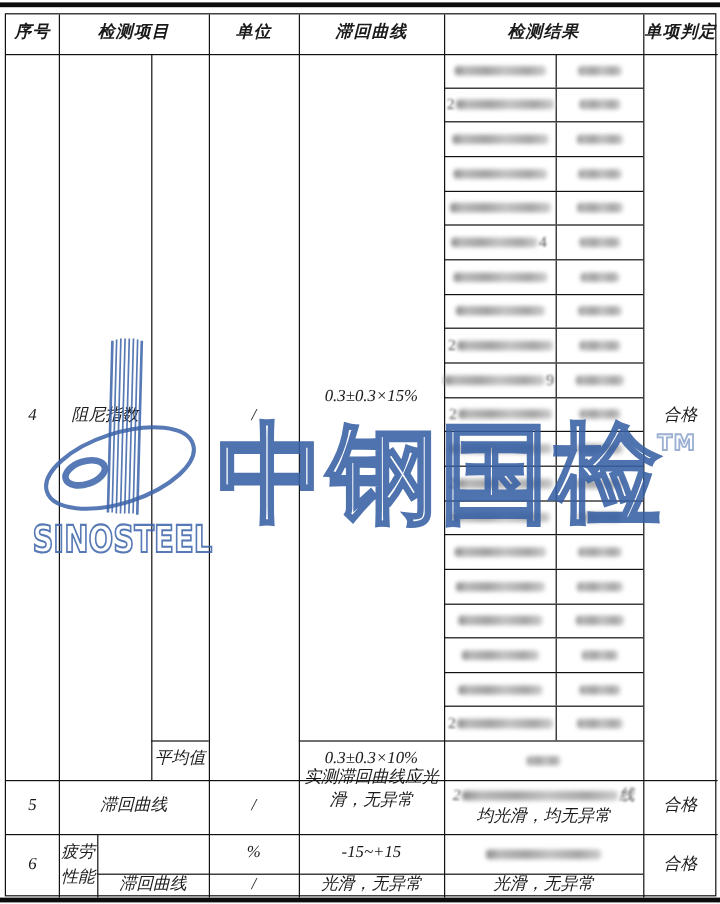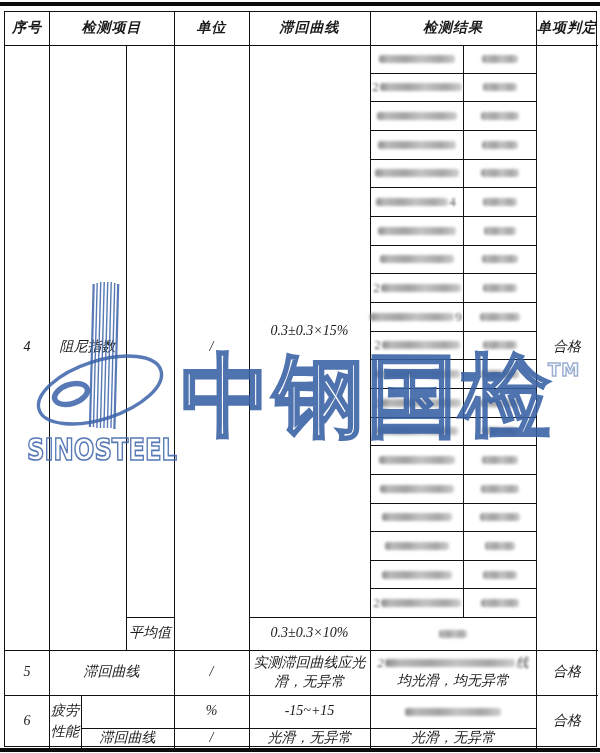--- a/index.html
+++ b/index.html
@@ -242,21 +242,21 @@
         </div>
       </div>
     </div>
   <div class="cell" style="left:365px;top:605px;width:166px;height:33px">
     <span class="streak" id="avg-streak" style="width: 28px;"></span>
   </div>
 
   <div class="cell" style="left:0;top:638px;width:44px;height:45px">5</div>
   <div class="cell" style="left:44px;top:638px;width:125px;height:45px">滞回曲线</div>
   <div class="cell" style="left:169px;top:638px;width:75px;height:45px">/</div>
-  <div class="cell col" style="left:244px;top:638px;width:121px;height:45px">
+  <div class="cell col" style="left:244px;top:624px;width:121px;height:45px">
     <span>实测滞回曲线应光</span>
     <span>滑，无异常</span>
   </div>
   <div class="cell col" style="left:365px;top:638px;width:166px;height:45px">
     <span style="display:flex;align-items:center">
       <span class="pre">2</span>
       <span class="streak" id="row5-streak" style="width: 130px;"></span>
       <span class="suf">线</span>
     </span>
     <span>均光滑，均无异常</span>

